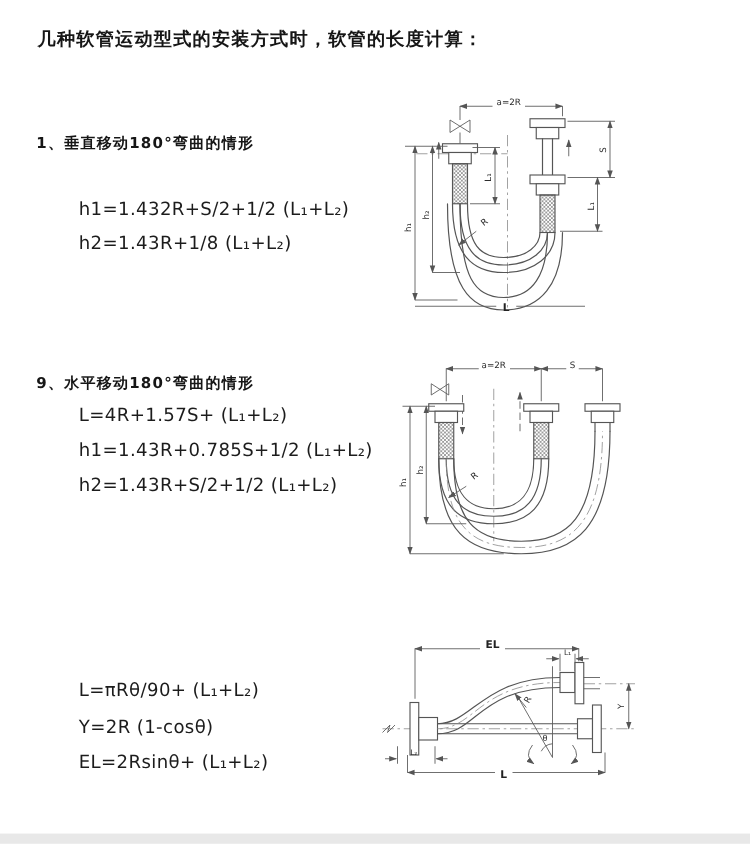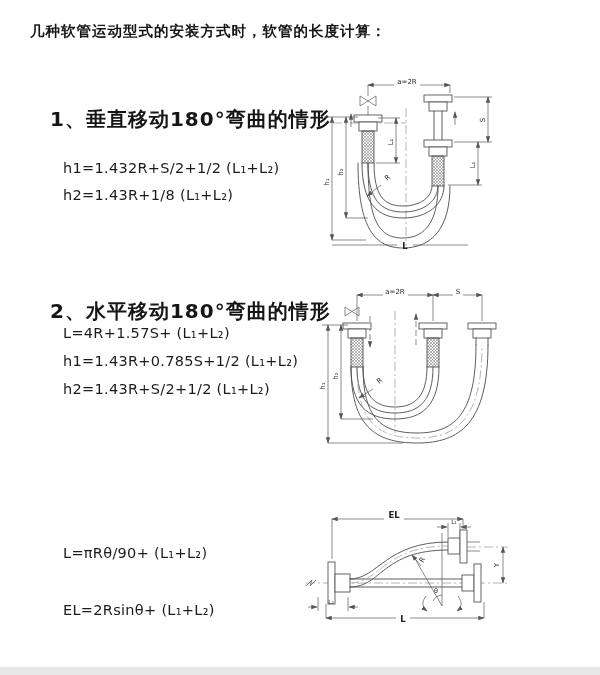--- a/index.html
+++ b/index.html
@@ -5,21 +5,21 @@
   html,body{margin:0;padding:0;background:#e8e8e8;}
   #page{
     position:relative;width:600px;height:667px;background:#ffffff;
     font-family:"DejaVu Sans","Liberation Sans",sans-serif;overflow:hidden;
   }
   .title{
     position:absolute;left:30px;top:22px;font-size:14.5px;font-weight:700;
     color:#161616;letter-spacing:1px;
   }
   .heading{
-    position:absolute;left:50px;font-size:20px;font-weight:700;
+    position:absolute;left:29px;font-size:12px;font-weight:700;
     color:#161616;letter-spacing:1px;
   }
   .formula{
     position:absolute;left:63px;font-size:14.5px;font-weight:400;
     color:#1c1c1c;letter-spacing:.3px;
   }
   svg{position:absolute;overflow:visible;}
   .ln{fill:none;stroke:#555;stroke-width:.95;stroke-linecap:round;}
   .thin{fill:none;stroke:#5a5a5a;stroke-width:.7;}
   .dim{fill:none;stroke:#5a5a5a;stroke-width:.7;}
@@ -33,26 +33,27 @@
 <body>
 
 <div id="page">
 
   <div class="title">几种软管运动型式的安装方式时，软管的长度计算：</div>
 
   <div class="heading" style="top:106px">1、垂直移动180°弯曲的情形</div>
   <div class="formula" style="top:160px">h1=1.432R+S/2+1/2 (L₁+L₂)</div>
   <div class="formula" style="top:187px">h2=1.43R+1/8 (L₁+L₂)</div>
 
-  <div class="heading" style="top:298px">2、水平移动180°弯曲的情形</div>
+  <div class="heading" style="top:298px">9、水平移动180°弯曲的情形</div>
   <div class="formula" style="top:325px">L=4R+1.57S+ (L₁+L₂)</div>
   <div class="formula" style="top:353px">h1=1.43R+0.785S+1/2 (L₁+L₂)</div>
   <div class="formula" style="top:381px">h2=1.43R+S/2+1/2 (L₁+L₂)</div>
 
   <div class="formula" style="top:545px">L=πRθ/90+ (L₁+L₂)</div>
+  <div class="formula" style="top:574px">Y=2R (1-cosθ)</div>
   <div class="formula" style="top:602px">EL=2Rsinθ+ (L₁+L₂)</div>
 
   <svg style="left:308px;top:68px" width="285" height="195" viewBox="0 0 285 195">
     <defs>
       <marker id="ma" viewBox="0 0 10 10" refX="9" refY="5" markerWidth="9" markerHeight="9" orient="auto-start-reverse">
           <path d="M0,1.5 L10,5 L0,8.5 Z" fill="#555"></path>
         </marker>
       <pattern id="hxp" width="3" height="3" patternUnits="userSpaceOnUse">
         <path d="M0,0 L3,3 M3,0 L0,3" stroke="#6a6a6a" stroke-width="0.5"></path>
       </pattern>

